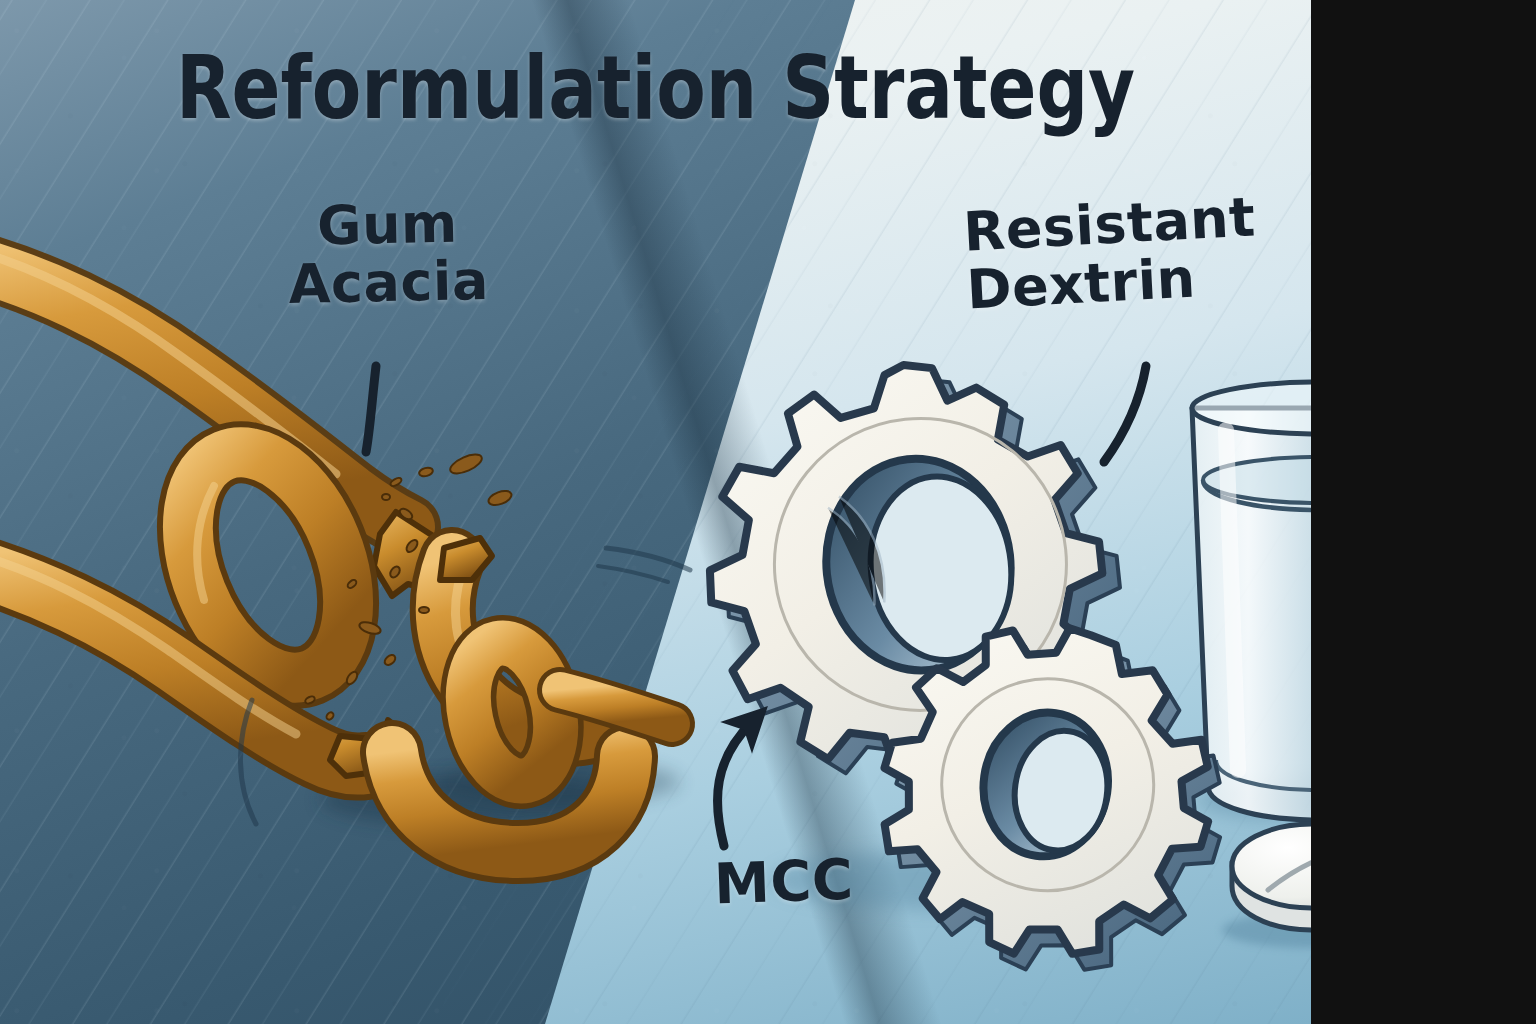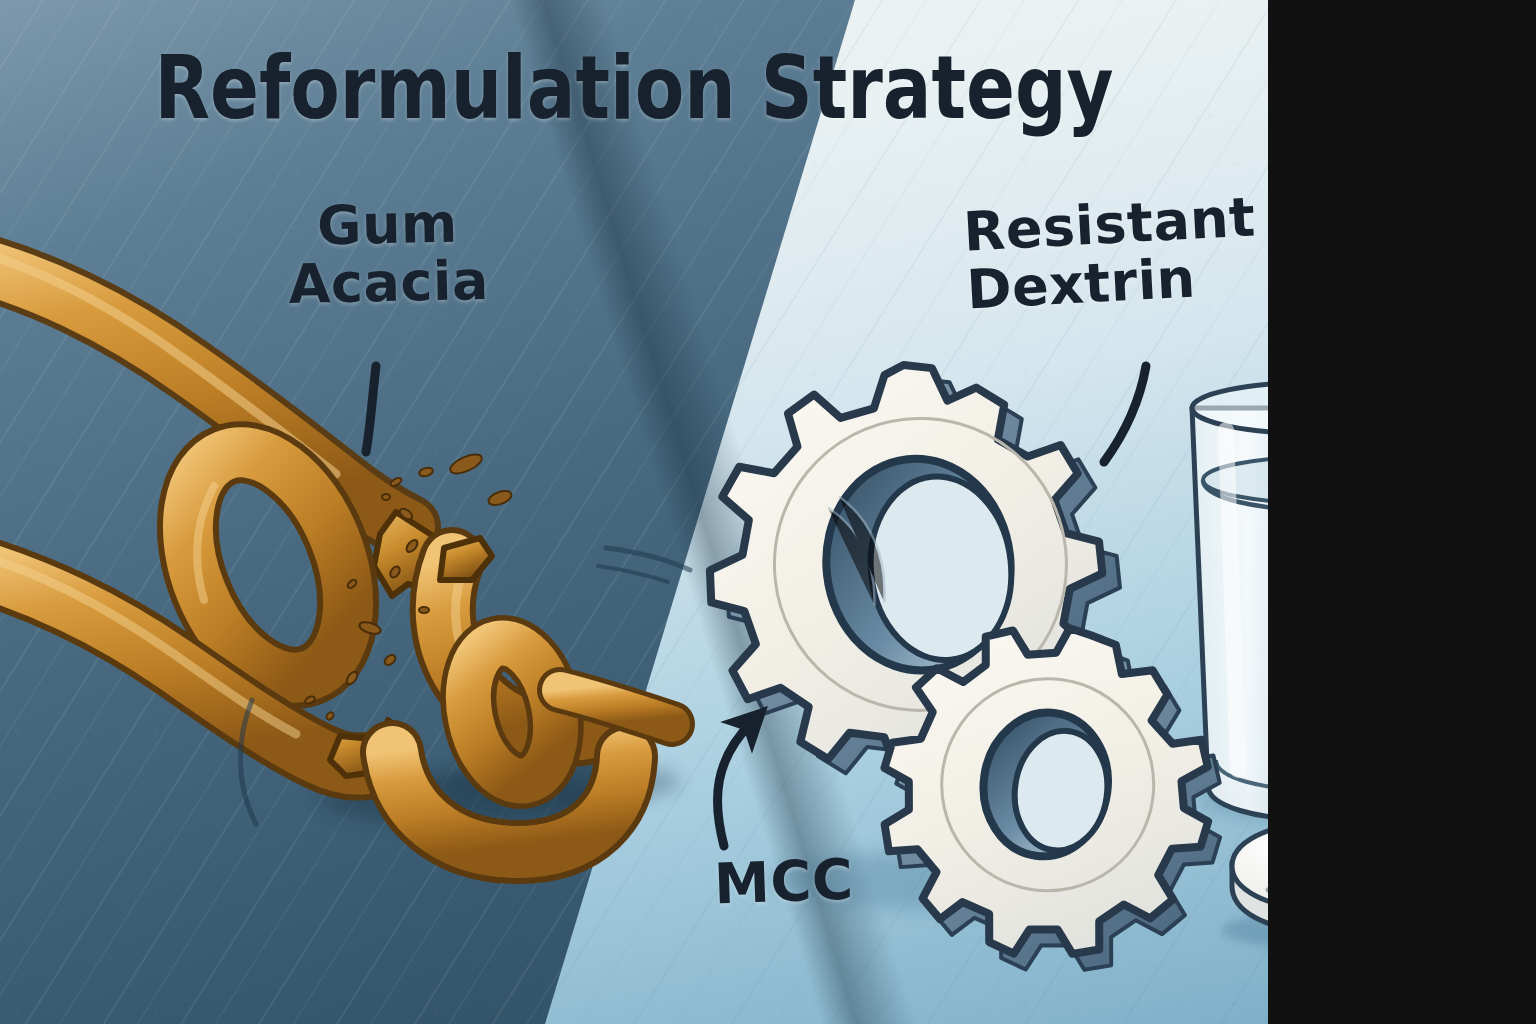--- a/index.html
+++ b/index.html
@@ -5,20 +5,21 @@
   html, body {
     margin: 0; padding: 0;
     background: #111;
   }
   #stage {
     position: relative;
     width: 1268px; height: 1024px;
     overflow: hidden;
     font-family: "DejaVu Sans", sans-serif;
     background: #3a596e;
+    padding-left: 43px;
   }
 
   
   .panel-left {
     position: absolute; inset: 0;
     background:
       linear-gradient(160deg, #7d98ab 0%, #5d7e94 18%, #48697f 45%, #38596f 72%, #2c4a5f 100%);
   }
   .panel-right {
     position: absolute; inset: 0;

